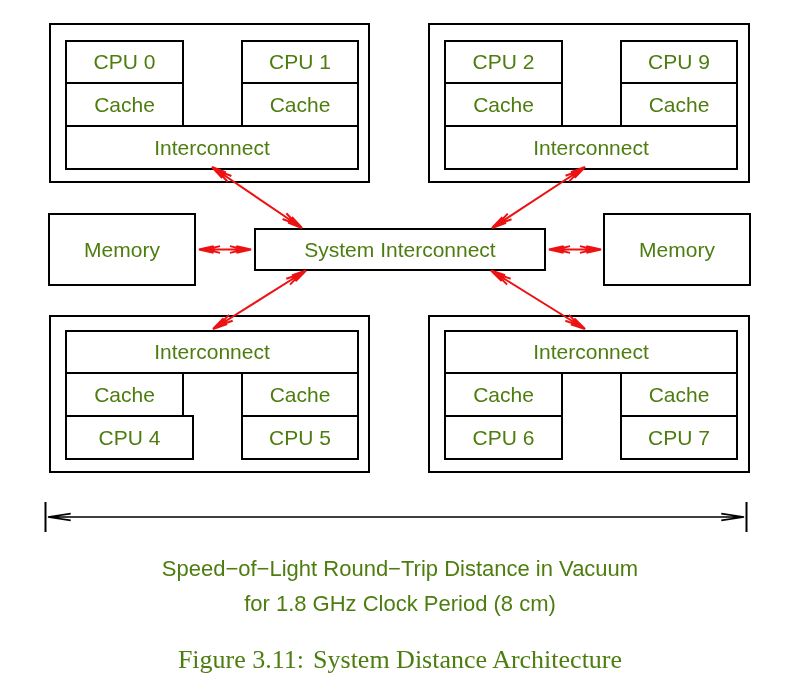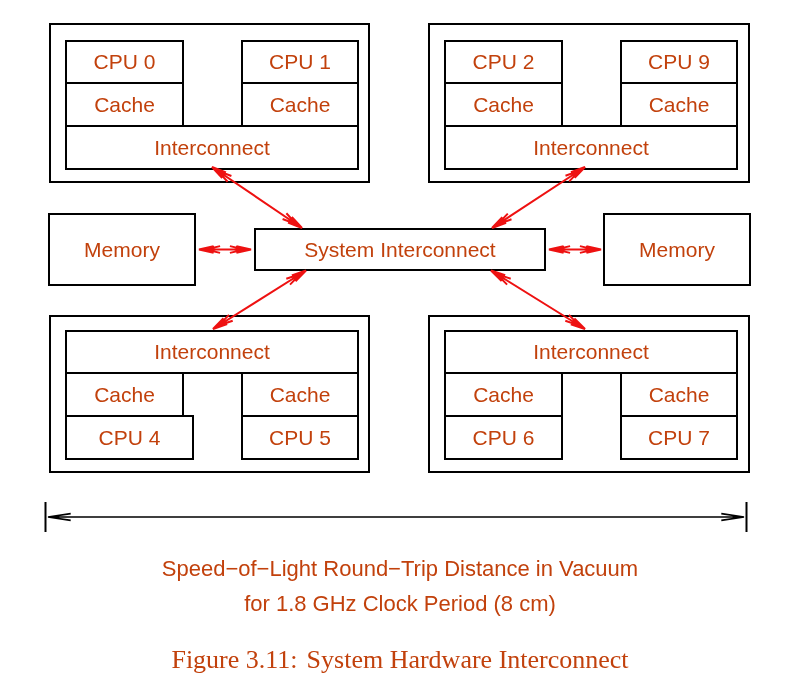--- a/index.html
+++ b/index.html
@@ -1,18 +1,18 @@
 <!DOCTYPE html>
 <html><head>
 <meta charset="utf-8">
 <style>
   html,body{margin:0;padding:0;background:#ffffff;}
   #canvas{
     position:relative;width:800px;height:700px;background:#ffffff;
-    font-family:"Liberation Sans",sans-serif;color:#c2410c;overflow:hidden;
+    font-family:"Liberation Sans",sans-serif;color:#4d7c0f;overflow:hidden;
   }
   .cluster{
     position:absolute;border:2px solid #000;background:#ffffff;box-sizing:border-box;
   }
   .box{
     position:absolute;border:2px solid #000;background:#ffffff;box-sizing:border-box;
     display:flex;align-items:center;justify-content:center;
     font-size:21px;white-space:nowrap;
   }
   #arrow-layer{position:absolute;left:0;top:0;pointer-events:none;}
@@ -77,16 +77,16 @@
       <path d="M 48 517 L 744 517 M 721.3 520.4 L 744 517 L 721.3 513.6 M 70.7 513.6 L 48 517 L 70.7 520.4 " fill="none" stroke="#000000" stroke-width="1.6"></path>
       <path d="M 45.5 502 L 45.5 532 M 746.5 502 L 746.5 532" stroke="#000000" stroke-width="2" fill="none"></path>
     </svg>
 
   <div class="dimcap">
     <div>Speed−of−Light Round−Trip Distance in Vacuum</div>
     <div>for 1.8 GHz Clock Period (8 cm)</div>
   </div>
 
   <div class="figcap">
-    <span class="lbl">Figure 3.11:</span><span>System Hardware Interconnect</span>
+    <span class="lbl">Figure 3.11:</span><span>System Distance Architecture</span>
   </div>
 
 </div>
 
 </body></html>

